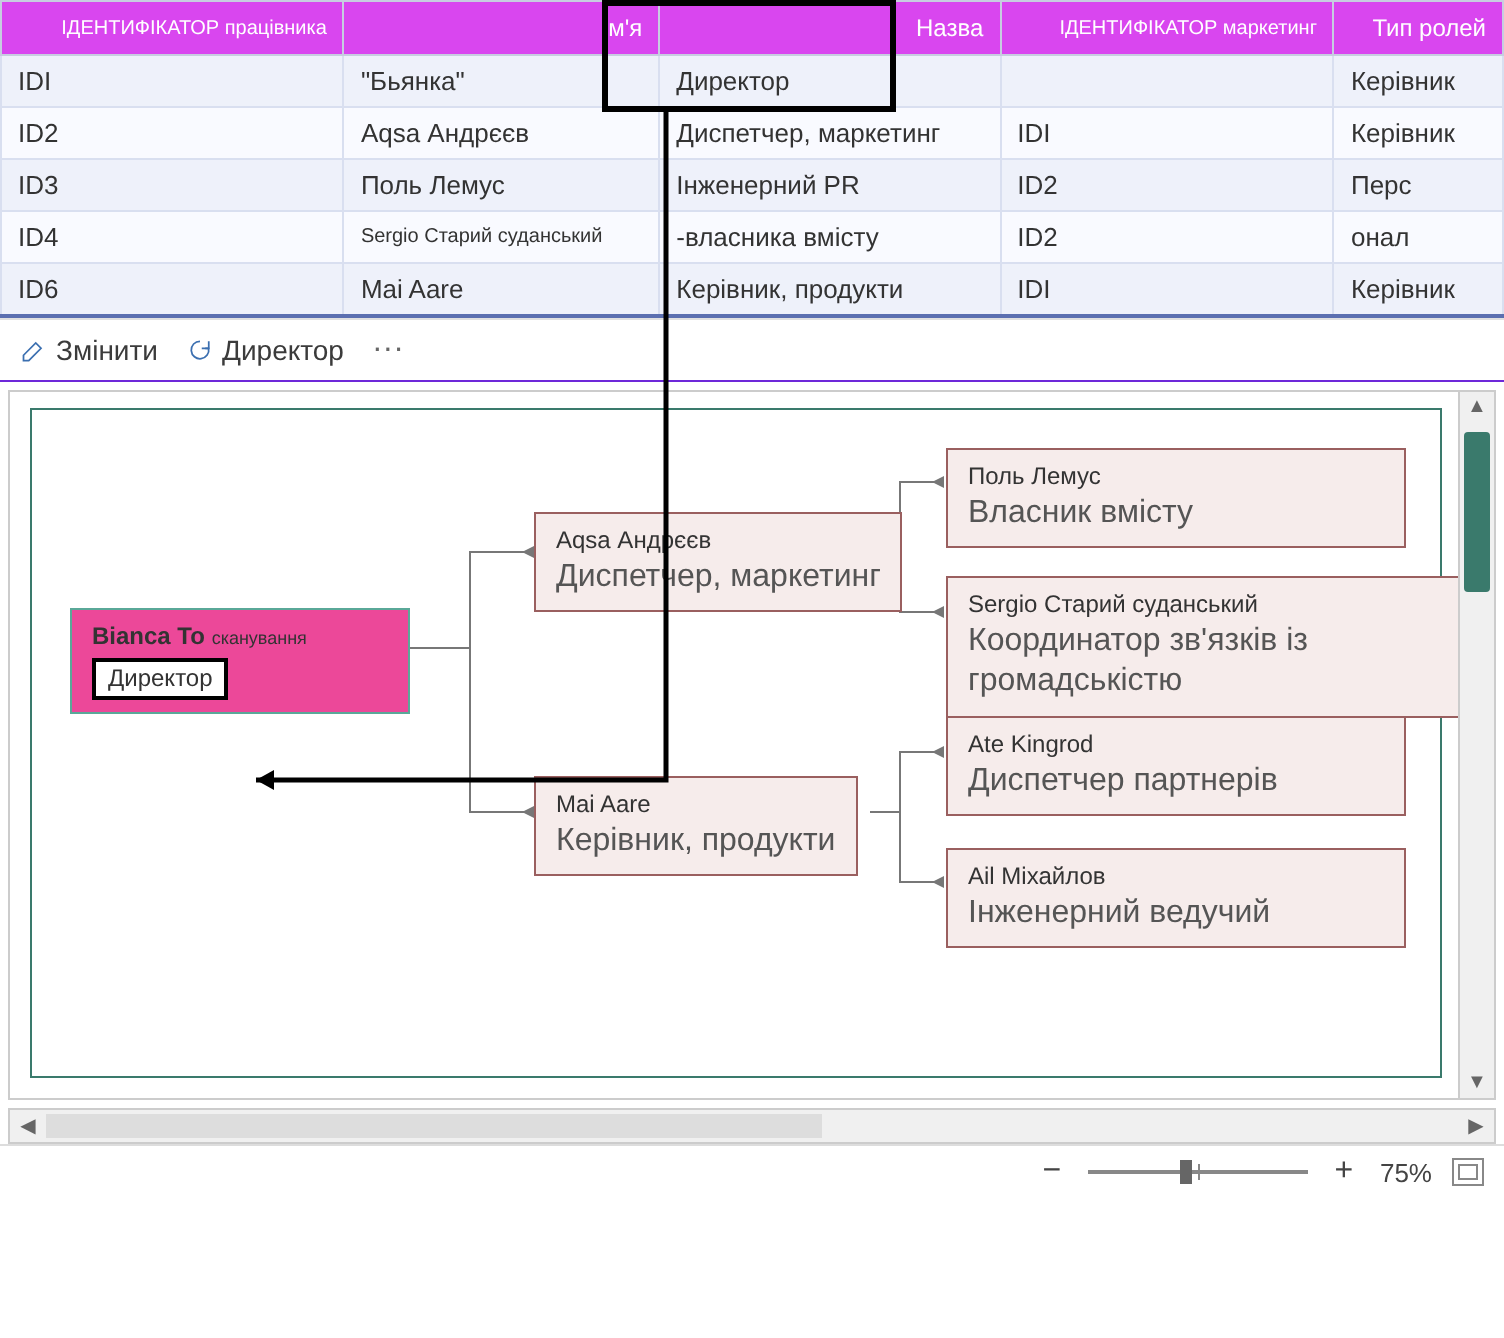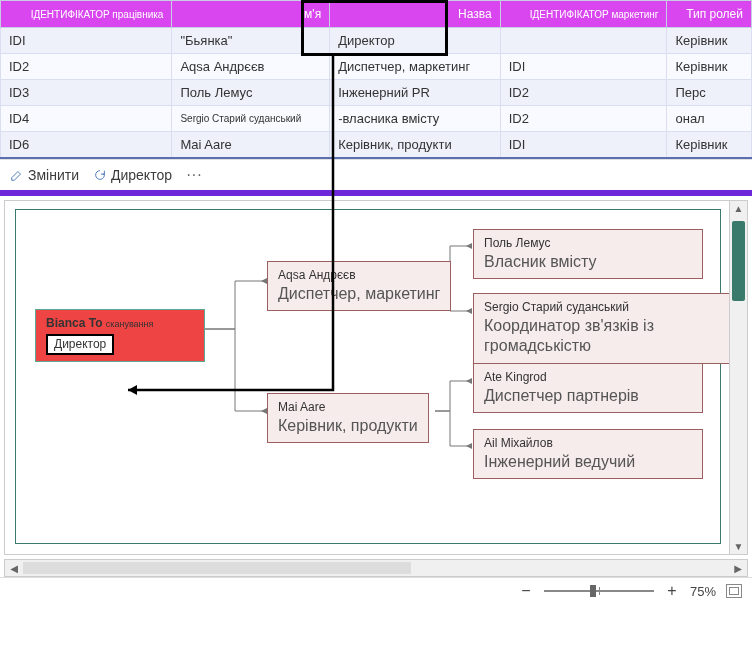--- a/index.html
+++ b/index.html
@@ -50,21 +50,21 @@
     z-index: 19;
   }
 
   
   .toolbar {
     display: flex;
     align-items: center;
     gap: 14px;
     padding: 6px 10px;
     border-top: 1px solid #e0e0e0;
-    border-bottom: 6px solid #6d28d9;
+    border-bottom: 1px solid #6d28d9;
     color: #3b3b3b;
     font-size: 14px;
   }
   .toolbar .item { display: inline-flex; align-items: center; gap: 4px; cursor: pointer; }
   .toolbar .ellipsis { color: #666; font-size: 16px; cursor: pointer; }
 
   
   .canvas-wrap {
     position: relative;
     height: 355px;
@@ -101,21 +101,21 @@
     position: absolute;
     border: 1px solid #9a5f5f;
     background: #f6eceb;
     padding: 6px 10px;
     font-size: 12px;
     color: #333;
     line-height: 1.3;
     min-width: 160px;
   }
   .node.root {
-    background: #ef4444;
+    background: #ec4899;
     border: 1px solid #5aa898;
     min-width: 170px;
     font-size: 12px;
   }
   .node.root .name { font-weight: bold; }
   .node.root .title-chip {
     border: 2px solid #000;
     background: #fff;
     display: inline-block;
     padding: 1px 6px;

